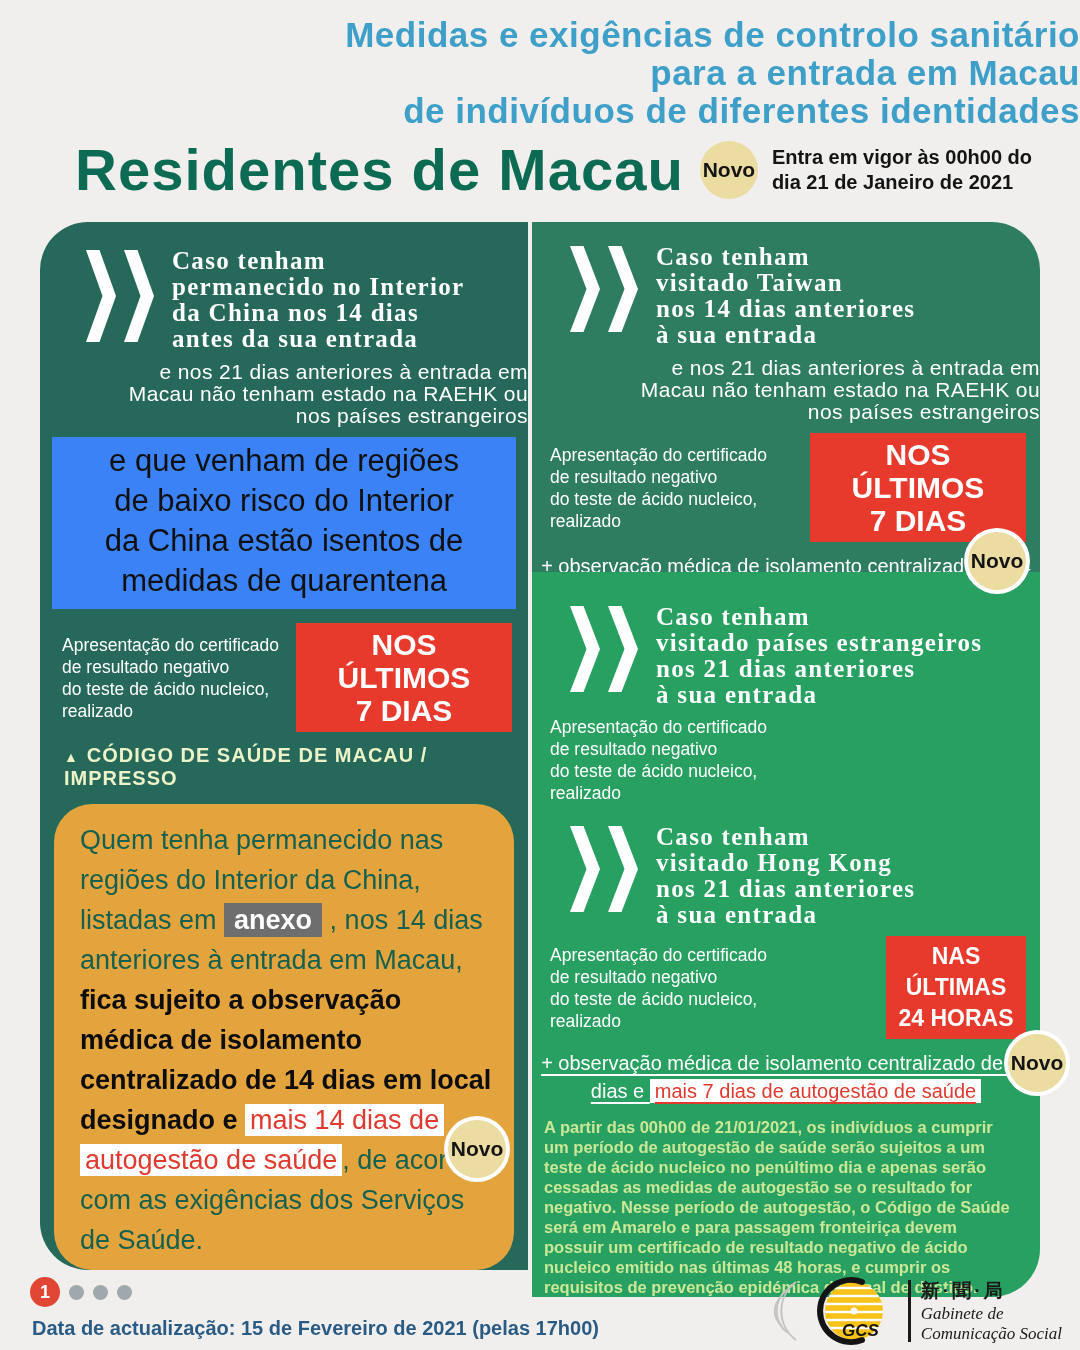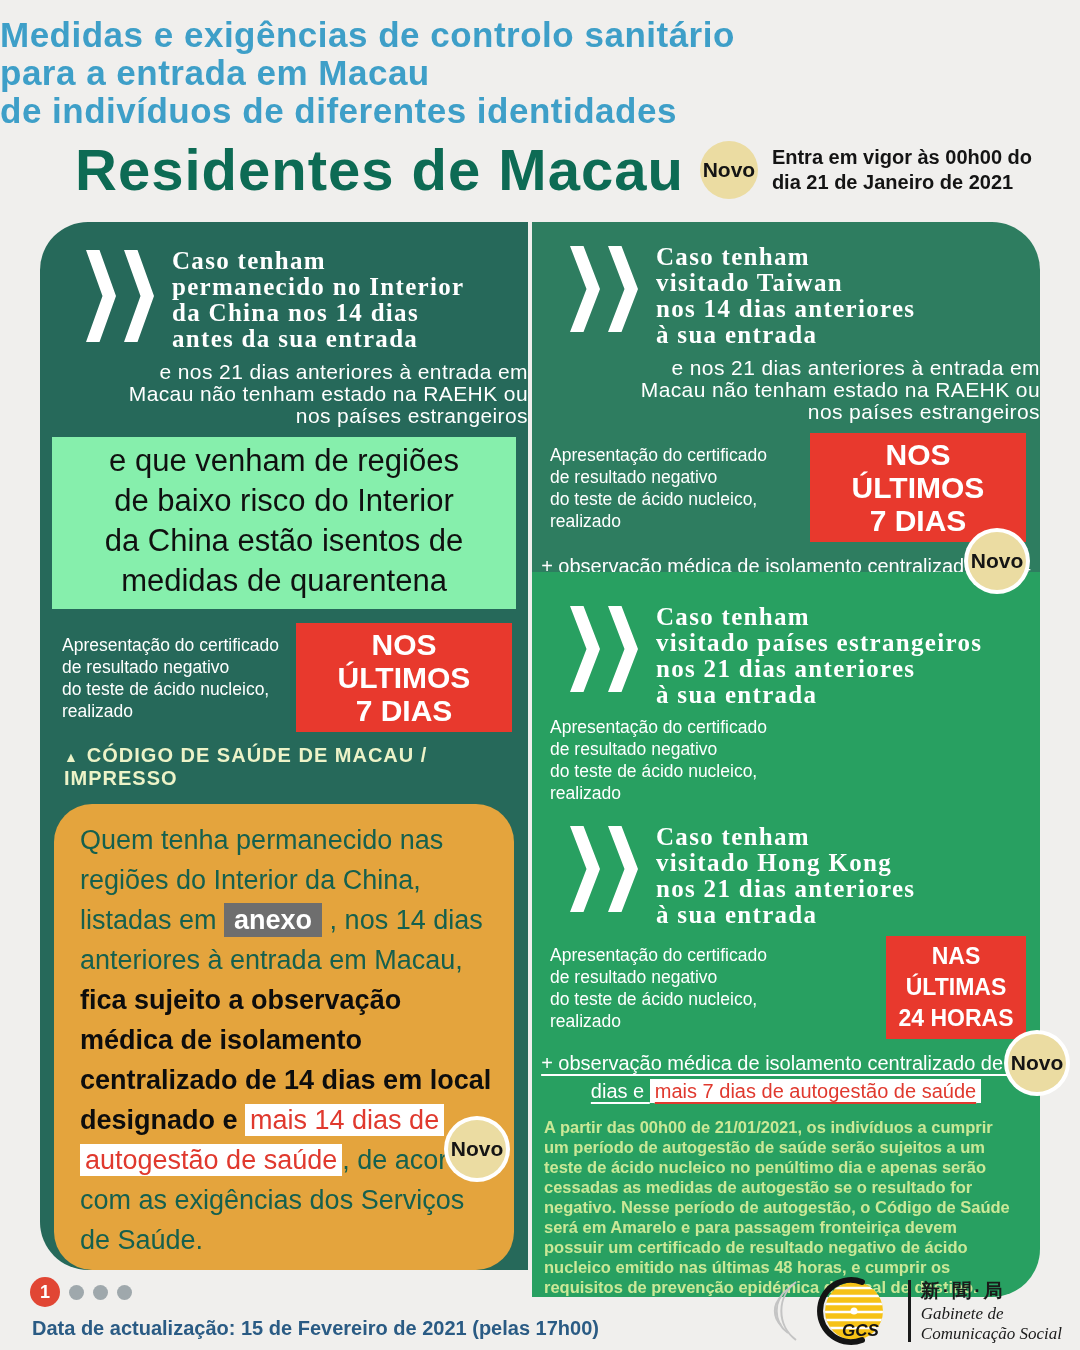--- a/index.html
+++ b/index.html
@@ -8,21 +8,21 @@
     background:#F0EFED;
     font-family:"Liberation Sans", sans-serif;
     position:relative;
     overflow:hidden;
   }
   .pre { white-space:pre-line; }
 
   
   .top-title{
     padding-top:16px;
-    text-align:left;
+    text-align:right;
     color:#3E9FC8;
     font-weight:bold;
     font-size:35px;
     line-height:38px;
     letter-spacing:.5px;
   }
   .header-row{
     display:flex;
     align-items:center;
     margin:6px 48px 0 75px;
@@ -87,21 +87,21 @@
     padding-top:2px;
     font-family:Liberation Serif, serif;
   }
   .sub-text{
     color:#fff; text-align:right;
     font-size:21px; line-height:22px; letter-spacing:.4px;
     margin-top:9px;
   }
   .exempt-box{
     margin:10px 12px 0 12px;
-    background:#86efac; color:#101010;
+    background:#3b82f6; color:#101010;
     text-align:center;
     font-size:31px; line-height:40px;
     padding:4px 0 8px;
   }
   .cert-row{ display:flex; align-items:center; gap:12px; }
   .left-panel .cert-row{ padding:14px 16px 0 22px; }
   .taiwan-panel .cert-row{ padding:10px 14px 0 18px; }
   .bright-panel .cert-row{ padding:8px 14px 0 18px; }
   .cert-text{
     color:#fff; font-size:17.5px; line-height:22px; flex:1;

